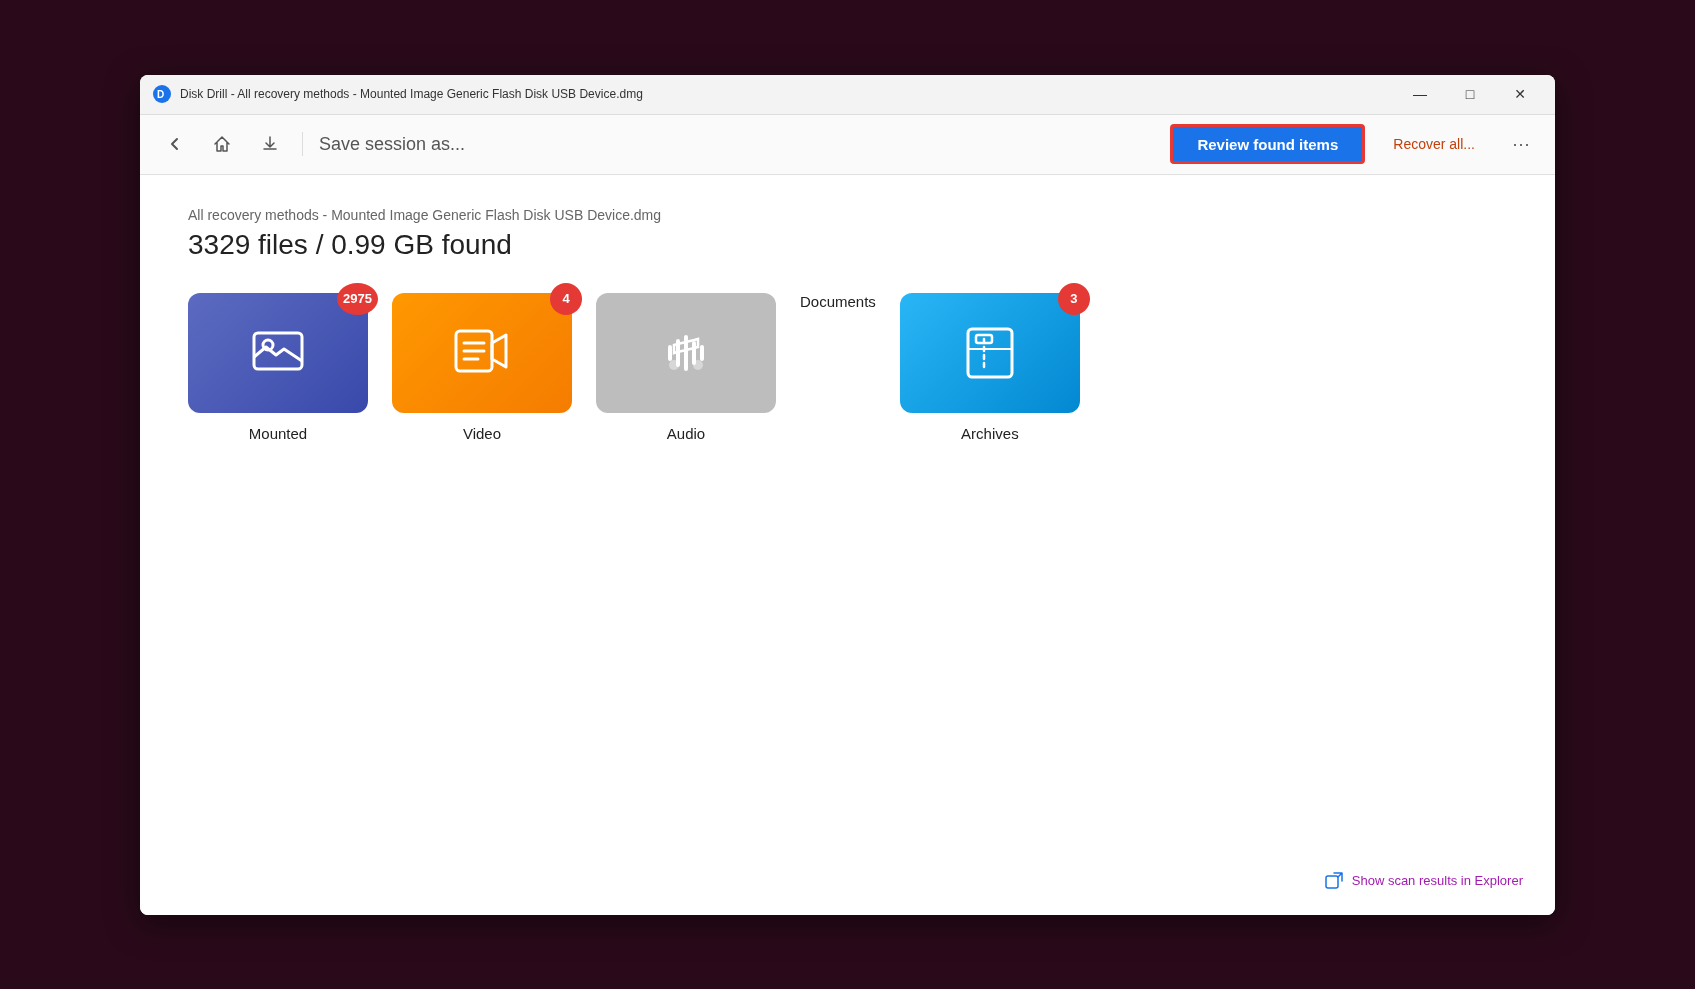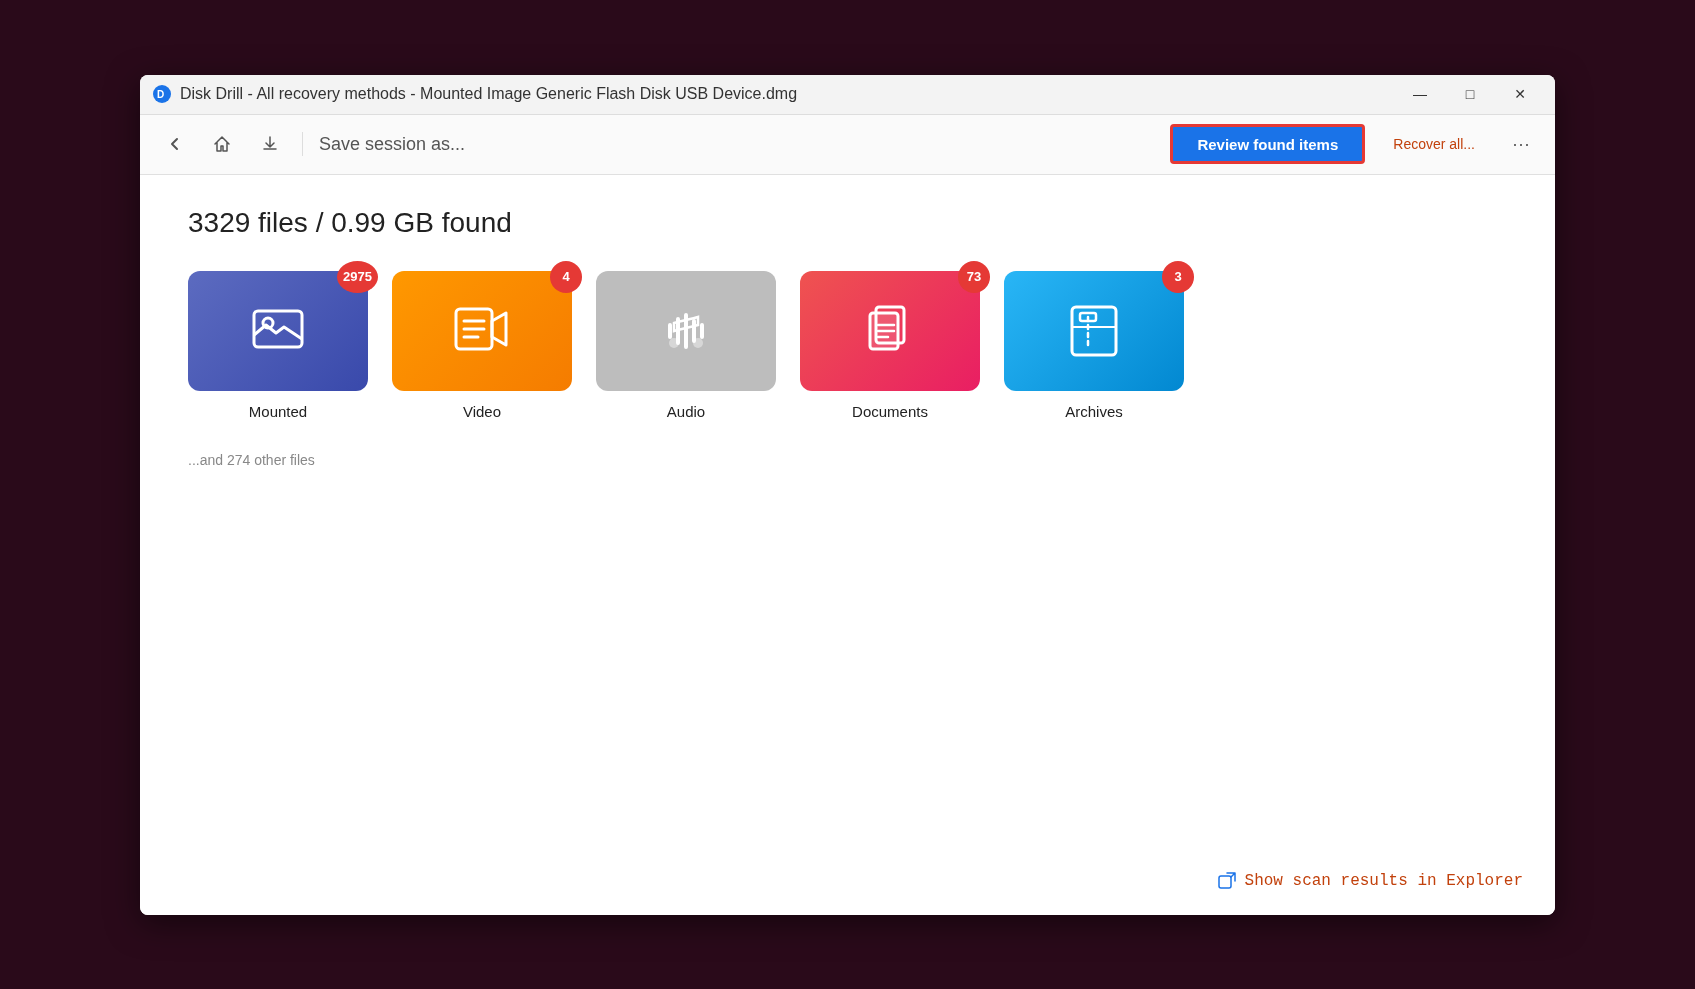--- a/index.html
+++ b/index.html
@@ -31,21 +31,21 @@
       border-bottom: 1px solid #ddd;
       flex-shrink: 0;
     }
     .title-bar-logo {
       width: 20px;
       height: 20px;
       margin-right: 8px;
       flex-shrink: 0;
     }
     .title-bar-text {
-      font-size: 16px;
+      font-size: 12px;
       color: #333;
       flex: 1;
     }
     .title-bar-controls {
       display: flex;
       gap: 4px;
     }
     .title-bar-btn {
       width: 46px;
       height: 32px;
@@ -216,25 +216,24 @@
     
     .footer {
       position: absolute;
       bottom: 24px;
       right: 32px;
       display: flex;
       align-items: center;
       gap: 8px;
     }
     .footer-link {
-      font-size: 16px;
-      color: #c2410c;
+      font-size: 13px;
+      color: #a21caf;
       cursor: pointer;
       text-decoration: none;
-      font-family: Liberation Mono, monospace;
     }
   </style>
 </head>
 <body>
 
 <div class="window">
 
   <div class="title-bar">
     <svg class="title-bar-logo" viewBox="0 0 20 20">
       <circle cx="10" cy="10" r="9" fill="#1a73e8"></circle>
@@ -266,20 +265,21 @@
     </button>
     <div class="toolbar-divider"></div>
     <span class="toolbar-save-label">Save session as...</span>
     <div class="toolbar-spacer"></div>
     <button class="btn-review">Review found items</button>
     <button class="btn-recover-all">Recover all...</button>
     <button class="btn-more">···</button>
   </div>
 
   <div class="main">
+    <p class="subtitle">All recovery methods - Mounted Image Generic Flash Disk USB Device.dmg</p>
     <h1 class="main-title">3329 files / 0.99 GB found</h1>
 
     <div class="cards-row">
 
       <div class="card-item">
         <div class="card-icon-wrap">
           <div class="card-icon card-pictures">
             <svg viewBox="0 0 64 64" fill="none">
               <rect x="8" y="12" width="48" height="36" rx="4" stroke="white" stroke-width="3"></rect>
               <circle cx="22" cy="24" r="5" stroke="white" stroke-width="3"></circle>
@@ -316,53 +316,40 @@
               <circle cx="44" cy="44" r="5" fill="white" opacity="0.4"></circle>
 
               <path d="M20 24c6-2 18-4 24-6v8c-6 2-18 4-24 6V24z" stroke="white" stroke-width="2.5" fill="none"></path>
             </svg>
           </div>
         </div>
         <span class="card-label">Audio</span>
       </div>
 
       <div class="card-item">
-        <div class="card-icon-wrap">
-          <div class="card-icon card-documents">
-            <svg viewBox="0 0 64 64" fill="none">
-              <rect x="18" y="8" width="28" height="36" rx="3" stroke="white" stroke-width="3"></rect>
-              <rect x="12" y="14" width="28" height="36" rx="3" stroke="white" stroke-width="3" fill="rgba(255,255,255,0.15)"></rect>
-              <line x1="20" y1="26" x2="36" y2="26" stroke="white" stroke-width="2.5" stroke-linecap="round"></line>
-              <line x1="20" y1="32" x2="36" y2="32" stroke="white" stroke-width="2.5" stroke-linecap="round"></line>
-              <line x1="20" y1="38" x2="30" y2="38" stroke="white" stroke-width="2.5" stroke-linecap="round"></line>
-            </svg>
-          </div>
-          <span class="card-badge">73</span>
-        </div>
         <span class="card-label">Documents</span>
       </div>
 
       <div class="card-item">
         <div class="card-icon-wrap">
           <div class="card-icon card-archives">
             <svg viewBox="0 0 64 64" fill="none">
               <rect x="10" y="8" width="44" height="48" rx="4" stroke="white" stroke-width="3"></rect>
               <rect x="18" y="14" width="16" height="8" rx="2" stroke="white" stroke-width="2.5"></rect>
               <line x1="26" y1="18" x2="26" y2="50" stroke="white" stroke-width="2.5" stroke-dasharray="4 4" stroke-linecap="round"></line>
               <line x1="10" y1="28" x2="54" y2="28" stroke="white" stroke-width="2"></line>
             </svg>
           </div>
           <span class="card-badge">3</span>
         </div>
         <span class="card-label">Archives</span>
       </div>
 
     </div>
 
-    <p class="other-files">...and 274 other files</p>
 
     <div class="footer">
       <svg width="20" height="20" viewBox="0 0 20 20" fill="none">
         <rect x="2" y="5" width="12" height="12" rx="2" stroke="#1a73e8" stroke-width="1.5"></rect>
         <path d="M10 2h8v8M14 6l4-4" stroke="#1a73e8" stroke-width="1.5" stroke-linecap="round" stroke-linejoin="round"></path>
       </svg>
       <a class="footer-link">Show scan results in Explorer</a>
     </div>
   </div>
 </div>

